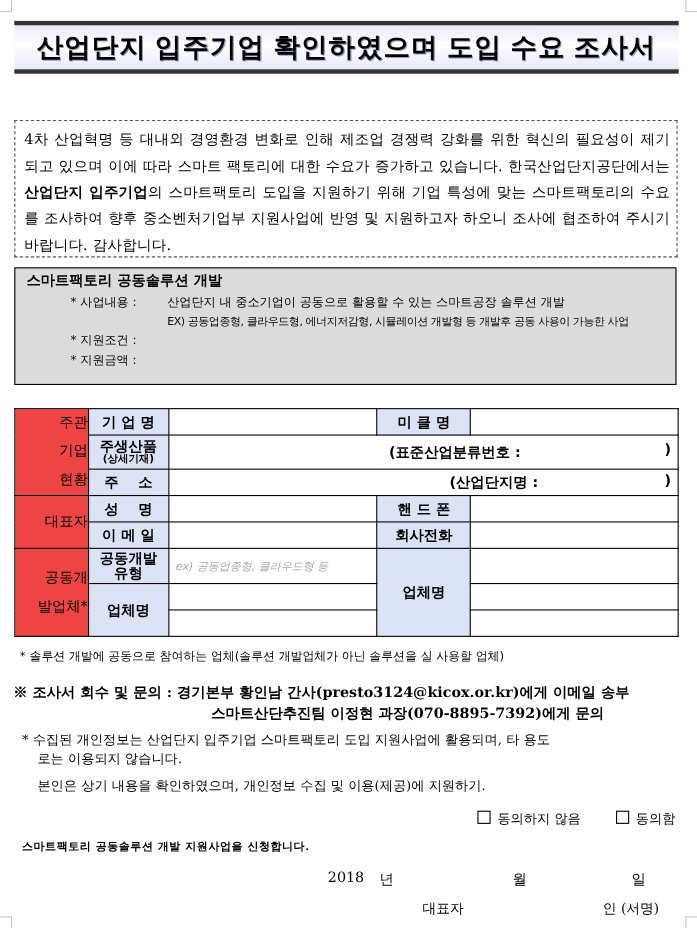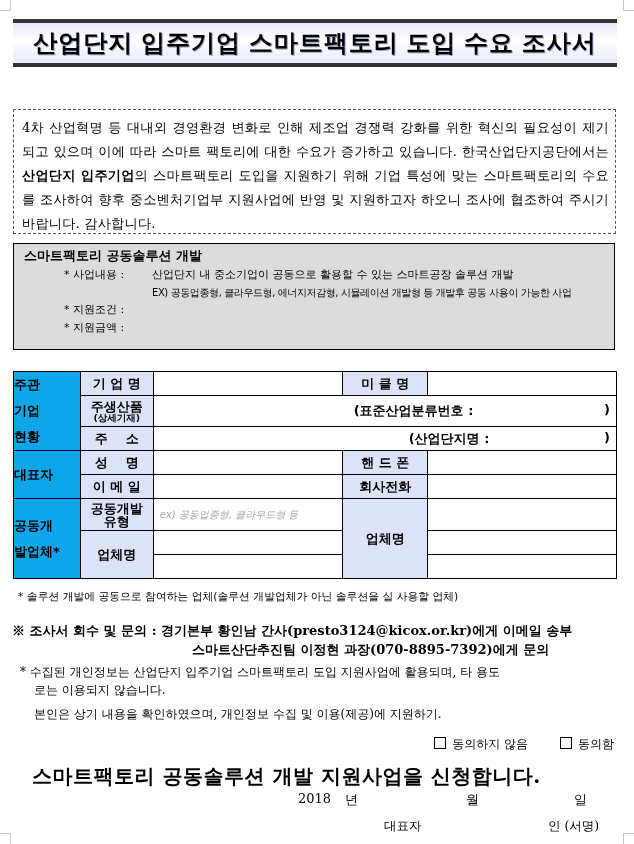--- a/index.html
+++ b/index.html
@@ -31,49 +31,49 @@
     font-family:"DejaVu Sans","Liberation Sans",sans-serif; font-size:11px; line-height:17.5px; }
   .biz .biz-title { font-weight:bold; font-size:13px; line-height:18px; margin-bottom:1px; }
   .biz .row { display:flex; white-space:nowrap;margin-left:40px; }
   .biz .lbl { width:88px; flex:none; }
   .biz .sub { padding-left:88px; font-size:10px; letter-spacing:-0.4px; }
 
   table.form { position:absolute; left:13px; top:371px; width:604px; border-collapse:collapse;
     font-family:"DejaVu Sans","Liberation Sans",sans-serif; font-size:13px; }
   table.form td { border:1px solid #000; padding:0; height:23px; box-sizing:border-box; }
   table.form td.hd { background:#dde3f7; font-weight:bold; text-align:center;margin-left:16px; }
-  table.form td.grp { background:#0ea5e9; font-weight:bold; text-align:left; line-height:26px; }
+  table.form td.grp { background:#ef4444; font-weight:normal; text-align:right; line-height:26px; }
   .small { font-size:9.5px; line-height:10px; display:block; }
   .twoline { line-height:13px; }
   .hint { color:#a8a8a8; font-style:italic; font-size:10px; padding-left:6px !important; }
   .paren { font-weight:bold; }
   .paren-row { display:flex; justify-content:space-between; padding:0 6px 0 0; }
 
   .note1 { position:absolute; left:18px; top:590px; font-size:10.8px; font-family:"DejaVu Sans",sans-serif; }
   .inq { position:absolute; left:12px; top:621px; font-family:"DejaVu Serif","Liberation Serif",serif; font-weight:bold; font-size:13px; line-height:19px; white-space:nowrap; }
   .inq .l2 { padding-left:180px; }
   .privacy { position:absolute; left:20px; top:663px; width:590px; font-family:"DejaVu Serif",serif; font-size:12px; line-height:18px; }
   .privacy .ind { padding-left:14px; }
   .agree-text { position:absolute; left:34px; top:706px; font-family:"DejaVu Serif",serif; font-size:12px; }
   .checks { position:absolute; right:20px; top:736px; font-family:"DejaVu Serif",serif; font-size:12px; display:flex; gap:32px; }
   .cb { display:inline-block; width:10px; height:10px; border:1px solid #000; margin-right:6px; vertical-align:-1px; }
-  .apply { position:absolute; left:32px; top:763px; font-family:"DejaVu Serif",serif; font-weight:bold; font-size:20px; letter-spacing:0.5px; }
+  .apply { position:absolute; left:20px; top:763px; font-family:"DejaVu Serif",serif; font-weight:bold; font-size:10px; letter-spacing:0.5px; }
   .date { position:absolute; top:791px; font-family:"DejaVu Serif",serif; font-size:13px; }
   .sign { position:absolute; top:818px; font-family:"DejaVu Serif",serif; font-size:12.5px; }
 </style>
 </head>
 <body>
 
 <div class="corner tl"></div>
 <div class="corner tr"></div>
 <div class="corner bl"></div>
 <div class="corner br"></div>
 
 <div class="doc-title" style="width:499px;">
-  <span>산업단지 입주기업 스마트팩토리 도입 수요 조사서</span>
+  <span>산업단지 입주기업 확인하였으며 도입 수요 조사서</span>
 </div>
 
 <div class="intro">
   <span>4차 산업혁명 등 대내외 경영환경 변화로 인해 제조업 경쟁력 강화를 위한 혁신의 필요성이 제기되고 있으며 이에 따라 스마트 팩토리에 대한 수요가 증가하고 있습니다. 한국산업단지공단에서는 </span><b>산업단지 입주기업</b><span>의 스마트팩토리 도입을 지원하기 위해 기업 특성에 맞는 스마트팩토리의 수요를 조사하여 향후 중소벤처기업부 지원사업에 반영 및 지원하고자 하오니 조사에 협조하여 주시기 바랍니다. 감사합니다.</span>
 </div>
 
 <div class="biz">
   <div class="biz-title">스마트팩토리 공동솔루션 개발</div>
   <div class="row">
     <span class="lbl">* 사업내용 :</span>

